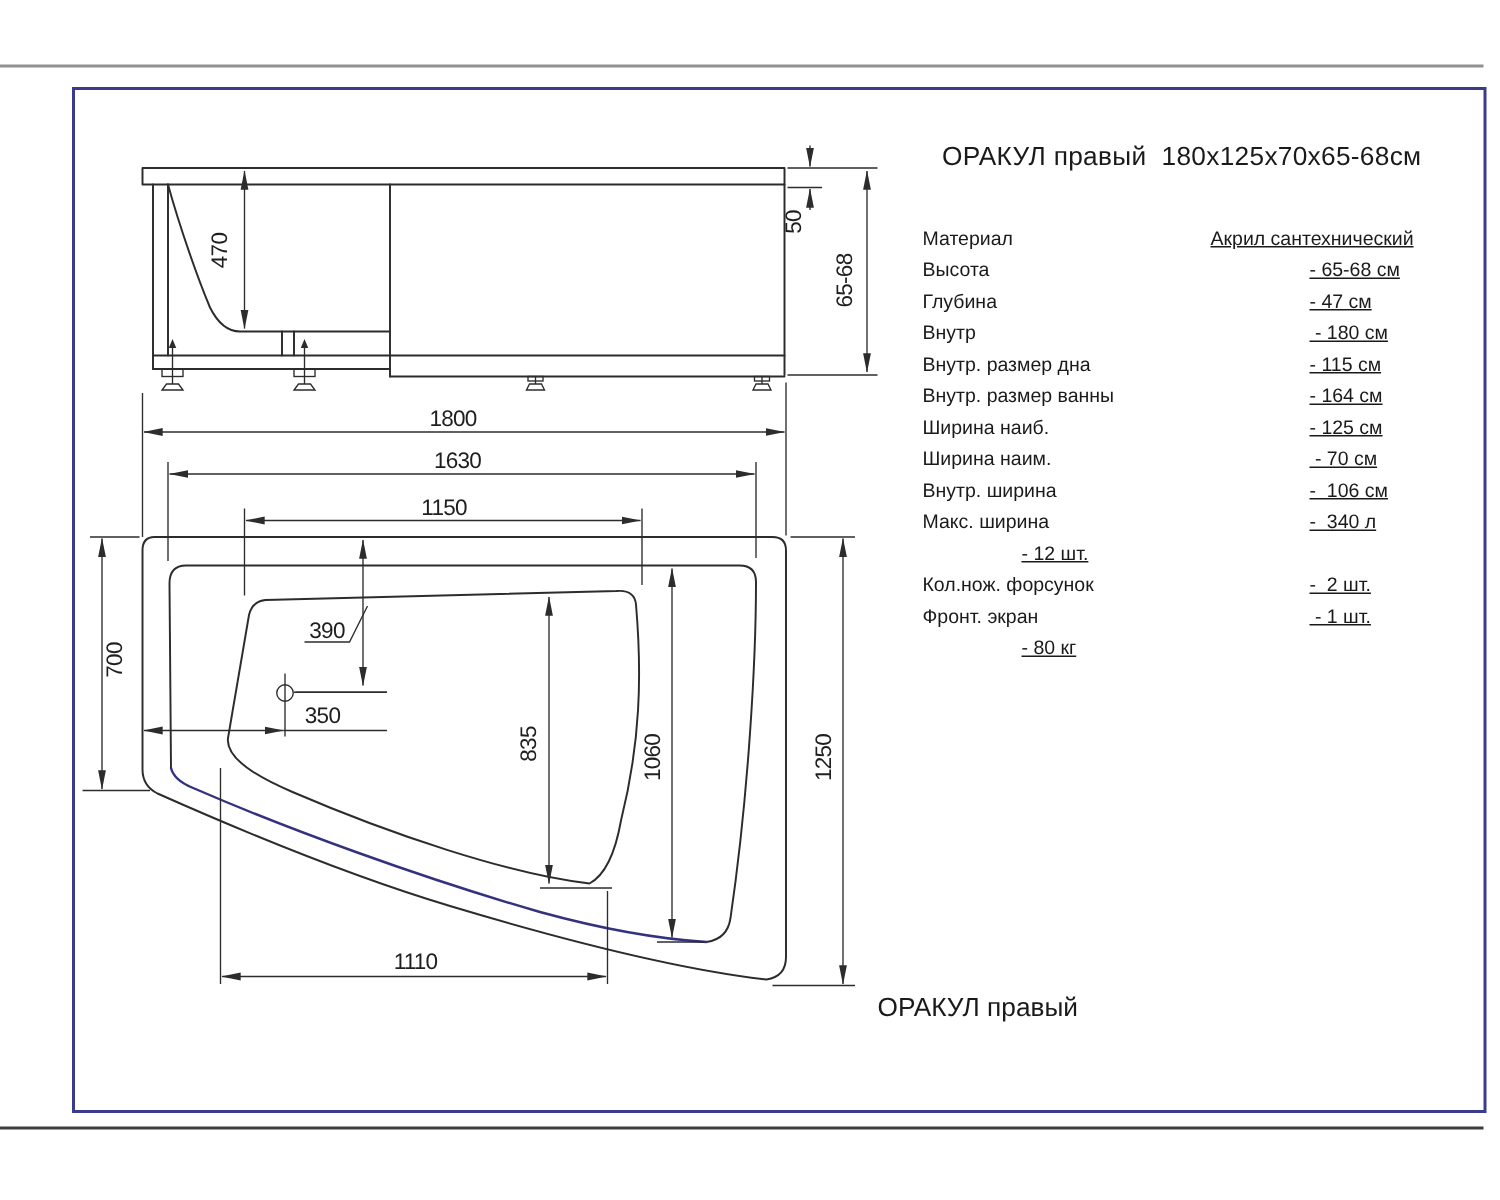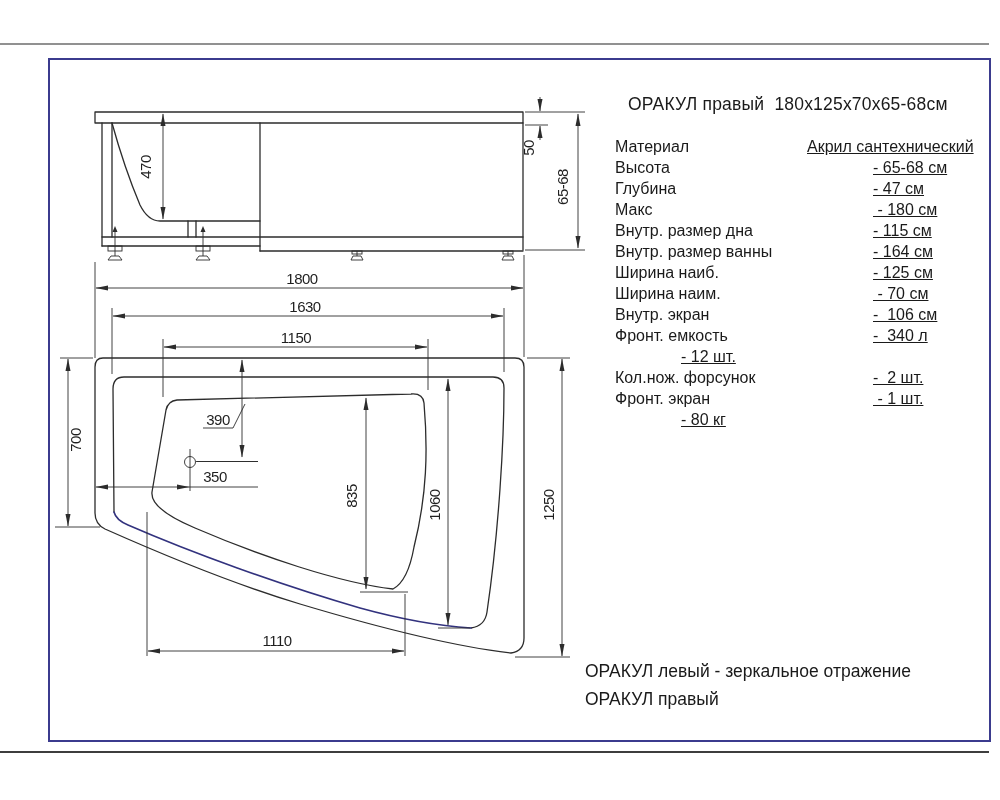--- a/index.html
+++ b/index.html
@@ -11,21 +11,21 @@
   #frame{position:absolute;left:48px;top:58px;width:939px;height:680px;border:2px solid #3b3b8e;}
   #drawing-svg{position:absolute;left:0;top:0;width:1000px;height:800px;}
   .ln{stroke:#2c2c2c;stroke-width:1.3;fill:none;stroke-linecap:round;stroke-linejoin:round;}
   .thin{stroke:#2c2c2c;stroke-width:0.9;fill:none;}
   .dim{stroke:#2c2c2c;stroke-width:0.9;fill:none;}
   .blue{stroke:#32327e;stroke-width:1.6;fill:none;stroke-linecap:round;}
   .solid{fill:#2c2c2c;stroke:none;}
   text.dimtxt{font-family:"Liberation Sans","DejaVu Sans",sans-serif;font-size:15px;
               letter-spacing:-0.5px;fill:#1f1f1f;}
   #title{position:absolute;left:628px;top:94px;font-size:17.5px;letter-spacing:0.2px;white-space:pre;}
-  #specs{position:absolute;left:615px;top:136px;font-size:16px;line-height:21px;width:360px;}
+  #specs{position:absolute;left:615px;top:148px;font-size:13px;line-height:21px;width:360px;}
   .spec-row{display:flex;white-space:pre;}
   .spec-label{width:192px;flex:none;}
   .spec-value{padding-left:66px;text-decoration:underline;}
   .spec-row:first-child .spec-value{padding-left:0;}
   #footer{position:absolute;left:585px;top:657px;font-size:17.5px;line-height:28px;}
 </style>
 </head>
 <body>
 
 <div id="page">
@@ -191,61 +191,60 @@
     </div>
     <div class="spec-row">
       <span class="spec-label">Высота</span>
       <span class="spec-value">- 65-68 см</span>
     </div>
     <div class="spec-row">
       <span class="spec-label">Глубина</span>
       <span class="spec-value">- 47 см</span>
     </div>
     <div class="spec-row">
-      <span class="spec-label">Макс</span>
+      <span class="spec-label">Внутр</span>
       <span class="spec-value"> - 180 см</span>
     </div>
     <div class="spec-row">
       <span class="spec-label">Внутр. размер дна</span>
       <span class="spec-value">- 115 см</span>
     </div>
     <div class="spec-row">
       <span class="spec-label">Внутр. размер ванны</span>
       <span class="spec-value">- 164 см</span>
     </div>
     <div class="spec-row">
       <span class="spec-label">Ширина наиб.</span>
       <span class="spec-value">- 125 см</span>
     </div>
     <div class="spec-row">
       <span class="spec-label">Ширина наим.</span>
       <span class="spec-value"> - 70 см</span>
     </div>
     <div class="spec-row">
-      <span class="spec-label">Внутр. экран</span>
+      <span class="spec-label">Внутр. ширина</span>
       <span class="spec-value">-  106 см</span>
     </div>
     <div class="spec-row">
-      <span class="spec-label">Фронт. емкость</span>
+      <span class="spec-label">Макс. ширина</span>
       <span class="spec-value">-  340 л</span>
     </div>
     <div class="spec-row">
       <span class="spec-value">- 12 шт.</span>
     </div>
     <div class="spec-row">
       <span class="spec-label">Кол.нож. форсунок</span>
       <span class="spec-value">-  2 шт.</span>
     </div>
     <div class="spec-row">
       <span class="spec-label">Фронт. экран</span>
       <span class="spec-value"> - 1 шт.</span>
     </div>
     <div class="spec-row">
       <span class="spec-value">- 80 кг</span>
     </div>
   </div>
 
   <div id="footer">
-    <div>ОРАКУЛ левый - зеркальное отражение</div>
     <div>ОРАКУЛ правый</div>
   </div>
 
 </div>
 
 </body></html>

